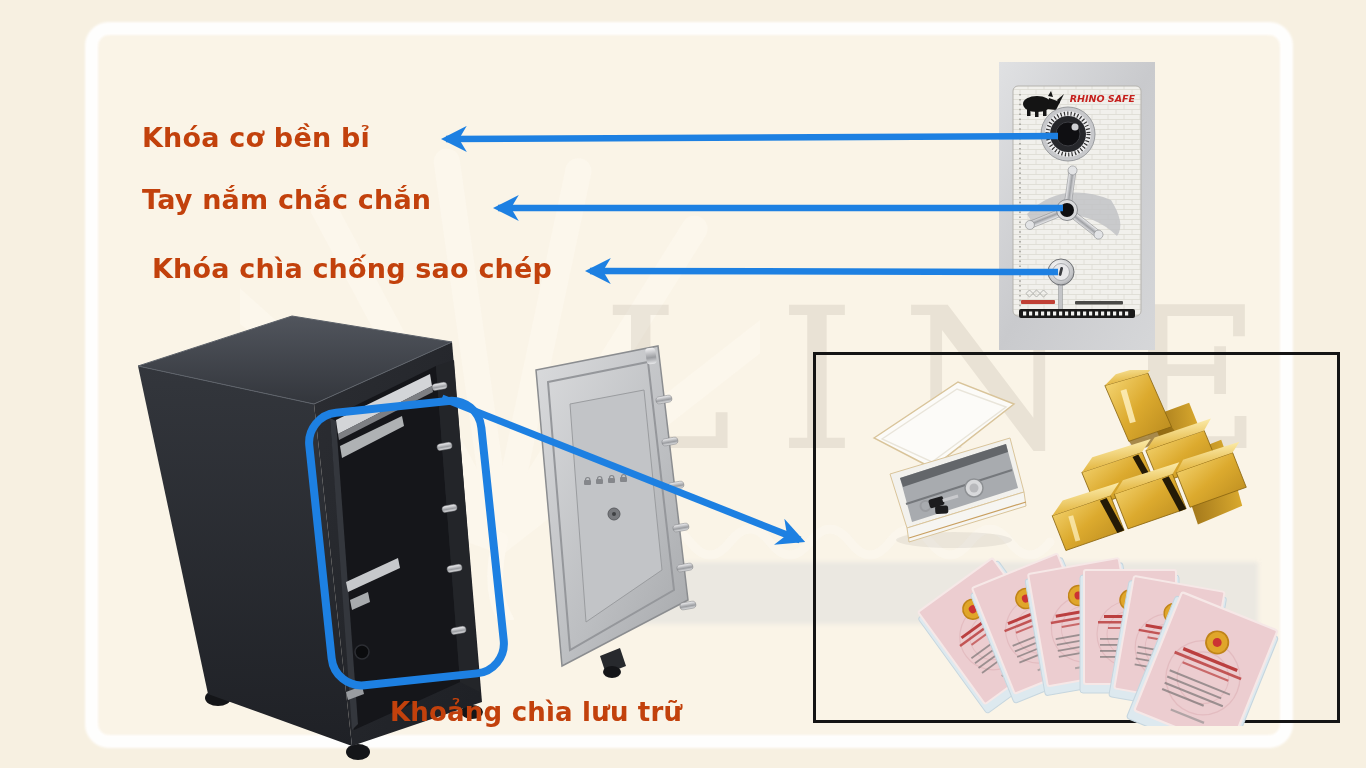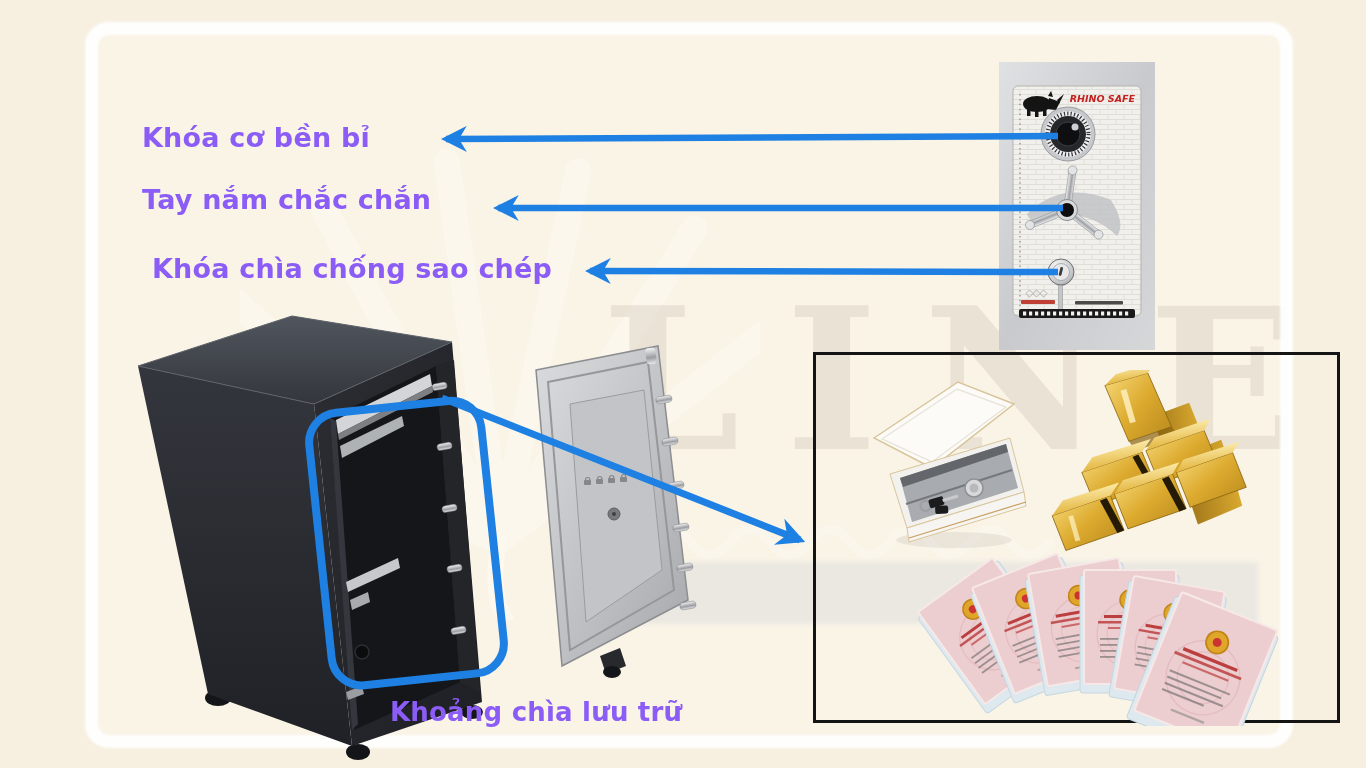--- a/index.html
+++ b/index.html
@@ -15,30 +15,30 @@
     background:#faf4e7;z-index:1;
   }
   .white-frame{
     left:85px;top:22px;width:1208px;height:726px;border-radius:24px;
     border:13px solid #ffffff;box-sizing:border-box;z-index:3;
     filter:blur(1.2px);opacity:.95;
   }
   .brand-watermark{
     left:602px;top:282px;z-index:2;
     font-family:"DejaVu Serif","Liberation Serif",serif;
-    font-size:196px;line-height:1;font-weight:700;
+    font-size:196px;line-height:1;font-weight:400;
     letter-spacing:46px;color:rgba(120,110,94,0.13);
     white-space:nowrap;
   }
   .shadow-band{
     left:628px;top:562px;width:630px;height:62px;z-index:2;
     background:#e6e4df;opacity:.75;filter:blur(2px);
   }
   .lbl{
-    z-index:7;font-weight:700;color:#8b5cf6;white-space:nowrap;
+    z-index:7;font-weight:700;color:#c2410c;white-space:nowrap;
     letter-spacing:.2px;
   }
   .lbl-big{font-size:27px;}
   .lbl-storage{font-size:26px;}
   .contents-box{
     left:813px;top:352px;width:527px;height:371px;z-index:5;
     border:3px solid #141414;box-sizing:border-box;background:transparent;
   }
   svg{display:block;}
   .z2{z-index:2}.z4{z-index:4}.z5{z-index:5}.z6{z-index:6}

